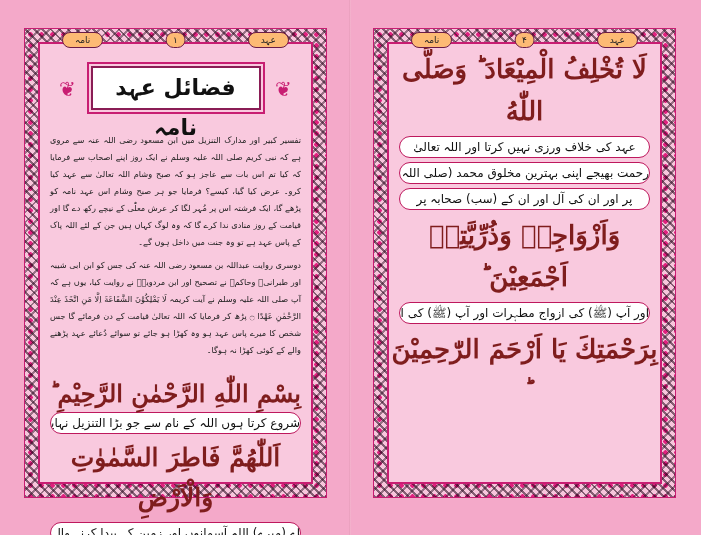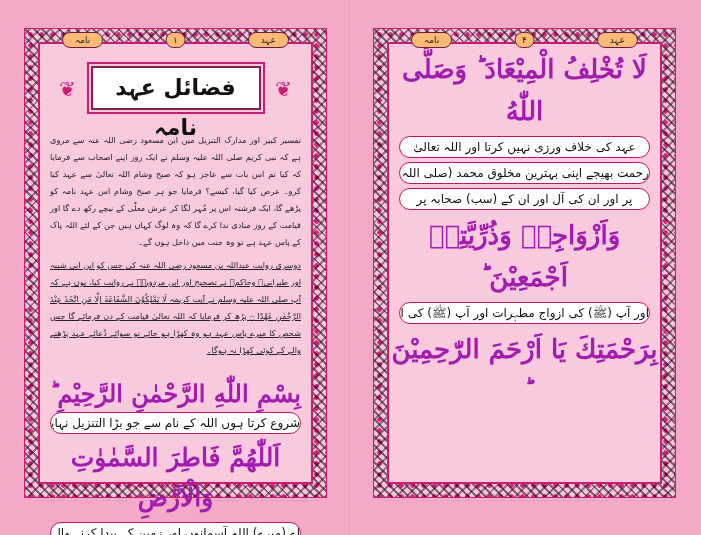--- a/index.html
+++ b/index.html
@@ -40,23 +40,23 @@
   .title-box {
     margin:22px auto 0; width:166px; height:40px; line-height:40px;
     background:#fff; border:2px solid #8a1c55; outline:2px solid #f9c9de;
     box-shadow:0 0 0 4px #c81d72;
     font-size:22px; font-weight:bold; color:#111; position:relative;
   }
   .orn { position:absolute; top:6px; width:22px; height:30px; color:#c81d72; font-size:20px; line-height:30px; }
   .orn.r { right:-36px; } .orn.l { left:-36px; }
 
   .para { font-size:8.2px; line-height:17px; color:#222; text-align:justify; padding:0 10px; margin-top:22px; }
-  .para2 { font-size:8.2px; line-height:17px; color:#222; text-align:justify; padding:0 10px; margin-top:6px;text-decoration:underline; }
+  .para2 { font-size:8.2px; line-height:17px; color:#222; text-align:justify; padding:0 10px; margin-top:6px; }
 
-  .arabic { font-family:"DejaVu Serif", serif; font-weight:bold; color:#a21caf; }
+  .arabic { font-family:"DejaVu Serif", serif; font-weight:bold; color:#7f1d1d; }
   .bism { font-size:24px; margin-top:20px; }
   .pill {
     margin:4px 10px; height:20px; line-height:20px; border-radius:12px;
     background:#fff; border:1px solid #be185d; font-size:12px; color:#111;
     white-space:nowrap; overflow:hidden;
   }
   .big { font-size:25px; line-height:40px; }
   .right .big { font-size:26px; line-height:42px; }
   .right .big.first { margin-top:4px; }
 </style>

